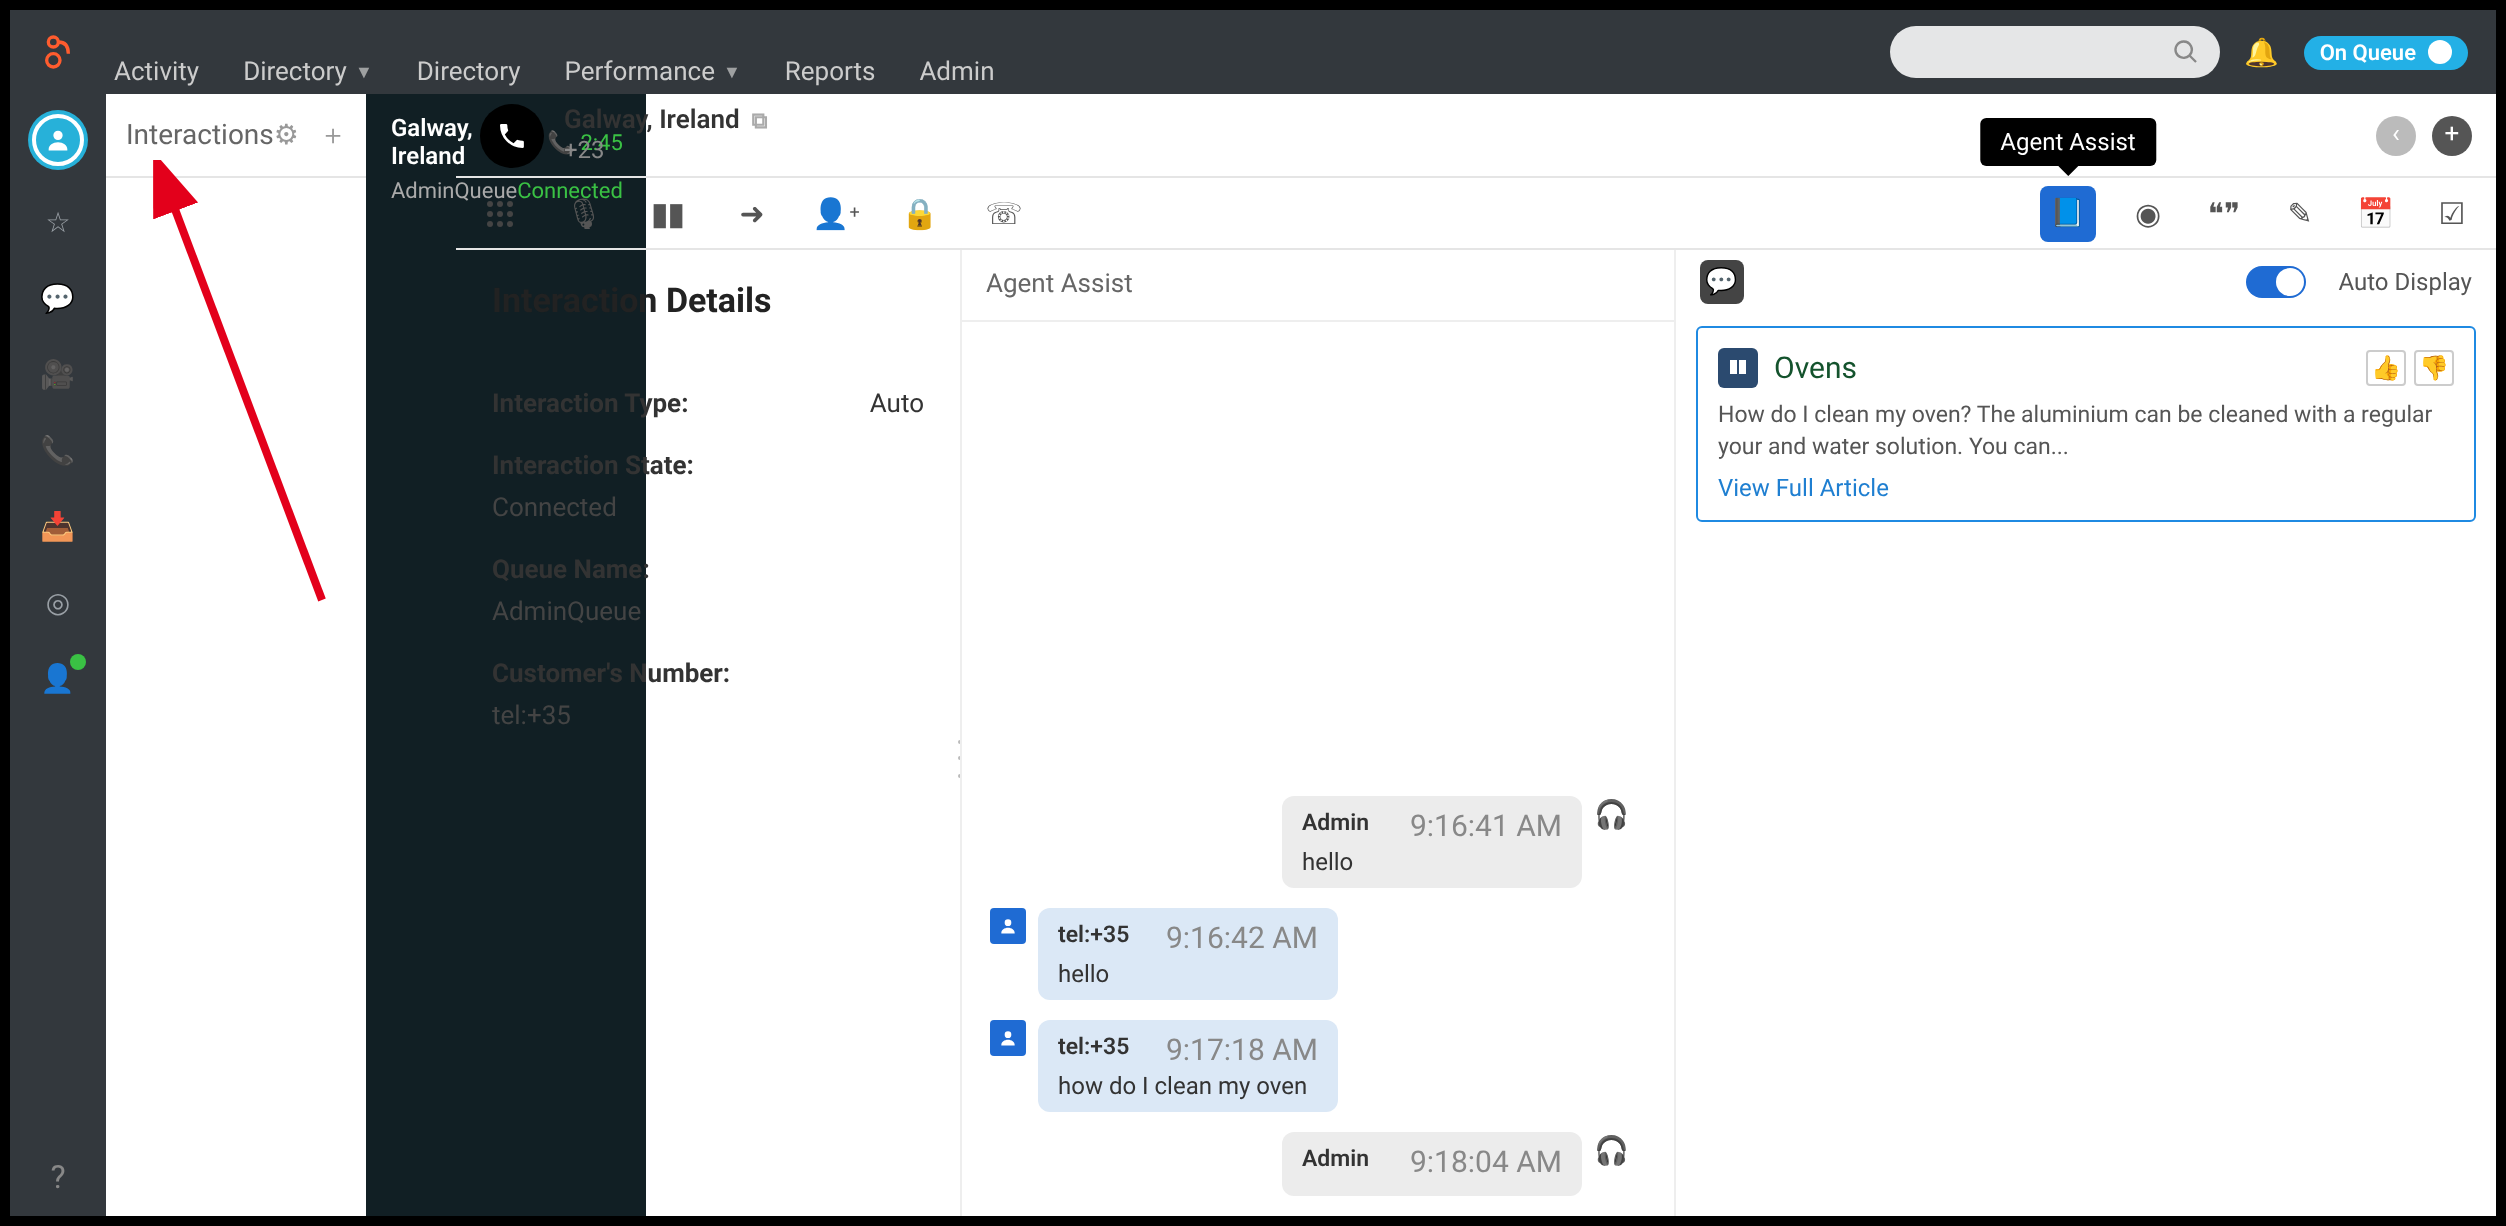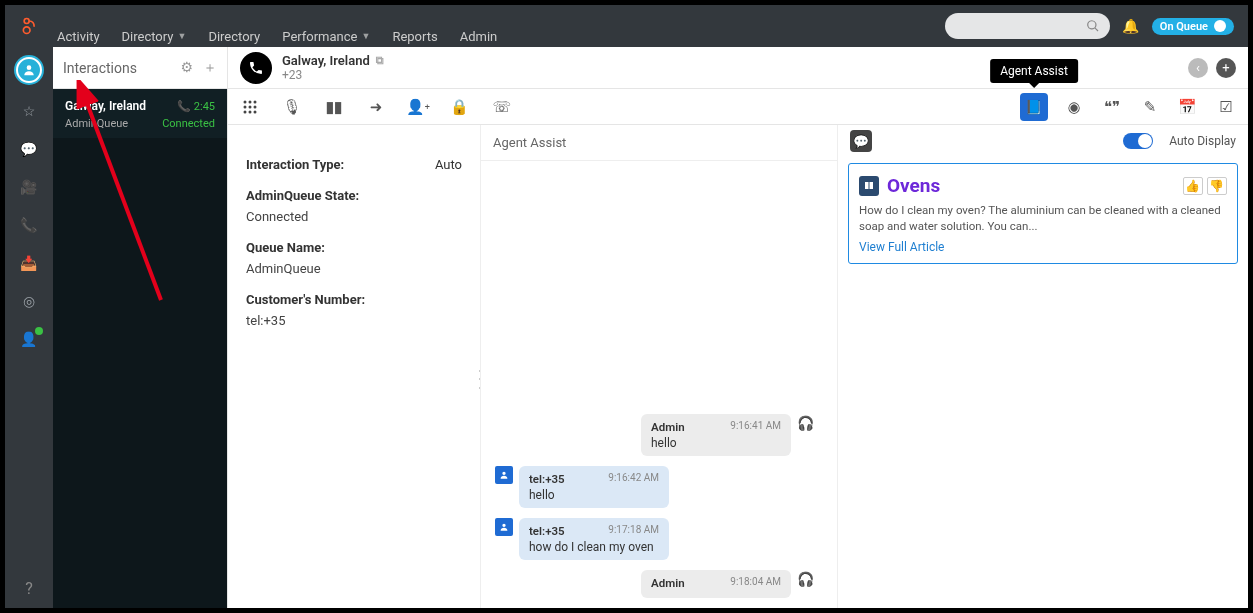--- a/index.html
+++ b/index.html
@@ -26,21 +26,21 @@
 
 .rail { width: 48px; background: #33383d; display: flex; flex-direction: column; align-items: center; padding-top: 10px; gap: 18px; position: relative; }
 .rail .ava { width: 26px; height: 26px; border-radius: 50%; background: #27b1d9; border: 2px solid #fff; box-shadow: 0 0 0 2px #27b1d9; display:flex;align-items:center;justify-content:center; }
 .rail .ava svg{width:14px;height:14px;fill:#fff;}
 .rail .icn { color: #9aa0a6; font-size: 14px; width: 20px; height: 20px; display: flex; align-items: center; justify-content: center; cursor: pointer; }
 .rail .active { position: relative; }
 .rail .active::after { content:''; position:absolute; right:-4px; top:-2px; width:8px; height:8px; background:#3ac144; border-radius:50%; }
 .rail .help { margin-top: auto; margin-bottom: 10px; color:#888; font-size:16px; }
 
 
-.intcol { width: 175px; display: flex; flex-direction: column; background: #fff; border-right: 1px solid #e5e5e5; }
+.intcol { width: 175px; display: flex; flex-direction: row; background: #fff; border-right: 1px solid #e5e5e5; }
 .intcol-head { height: 42px; display: flex; align-items: center; padding: 0 10px; border-bottom: 1px solid #e5e5e5; color: #666; font-size: 14px; }
 .intcol-head .tools { margin-left: auto; display:flex; gap:10px; color:#999; }
 .intcard { background: #111f24; color: #fff; padding: 10px 12px 8px; font-size: 12px; }
 .intcard .row1 { display: flex; justify-content: space-between; align-items: center; }
 .intcard .title { font-weight: 600; font-size: 12px; }
 .intcard .time { color: #3ac144; font-size: 11px; display:flex; align-items:center; gap:3px; }
 .intcard .row2 { display: flex; justify-content: space-between; margin-top: 4px; font-size: 11px; }
 .intcard .queue { color: #aaa; }
 .intcard .conn { color: #3ac144; }
 .intcol-rest { flex:1; background:#0d171b; }
@@ -80,35 +80,35 @@
 .chatbody { flex:1; overflow:auto; padding:10px 22px 10px 14px; display:flex; flex-direction:column; gap:10px; justify-content:flex-end; }
 .msg { display:flex; gap:6px; max-width:280px; }
 .msg.right { align-self:flex-end; flex-direction:row-reverse; }
 .msg .mava { width:18px; height:18px; display:flex;align-items:center;justify-content:center; font-size:14px; color:#555; }
 .msg.left .mava { background:#1f6bd3; border-radius:2px; }
 .msg.left .mava svg{width:10px;height:10px;fill:#fff;}
 .msg .bubble { background:#dbe8f6; border-radius:6px; padding:6px 10px; font-size:12px; color:#333; min-width:150px; }
 .msg.right .bubble { background:#ececec; }
 .bubble .brow { display:flex; justify-content:space-between; gap:14px; margin-bottom:2px; }
 .bubble .bname { font-weight:600; font-size:11.5px; color:#333; }
-.bubble .btime { font-size:10px; color:#888; }
+.bubble .btime { font-size:15px; color:#888; }
 .bubble .btxt { font-size:12px; }
 
 .assistcol { width:410px; display:flex; flex-direction:column; }
 .assisttop { height:32px; display:flex; align-items:center; justify-content:space-between; padding:0 12px; font-size:12px; color:#333; }
 .assisttop .chip { width:22px;height:22px; background:#444; border-radius:4px; display:flex;align-items:center;justify-content:center; color:#fff; font-size:13px; }
 .toggle { display:flex; align-items:center; gap:16px; font-size:12px; color:#555; }
 .switch { width:30px; height:16px; background:#1f6bd3; border-radius:8px; position:relative; }
 .switch .kn { position:absolute; right:1px; top:1px; width:14px; height:14px; background:#fff; border-radius:50%; }
 
 .kbcard { margin:6px 10px; border:1.5px solid #1f8ae2; border-radius:3px; padding:10px 10px 8px; position:relative; }
 .kbhead { display:flex; align-items:center; gap:8px; }
 .kbicon { width:20px; height:20px; background:#2b4a6f; border-radius:3px; display:flex;align-items:center;justify-content:center; }
 .kbicon svg{width:12px;height:12px;fill:#fff;}
-.kbtitle { font-weight:700; font-size:19px; color:#6d28d9; }
+.kbtitle { font-weight:400; font-size:15px; color:#14532d; }
 .kbthumbs { margin-left:auto; display:flex; gap:4px; }
 .thb { width:20px;height:18px; border:1px solid #ccc; border-radius:2px; display:flex;align-items:center;justify-content:center; font-size:12px; cursor:pointer; }
 .thb.up{color:#1f6bd3;} .thb.dn{color:#555;}
 .kbtxt { font-size:11.5px; color:#555; margin-top:6px; line-height:1.35; }
 .kblink { font-size:12px; color:#1f7fd1; margin-top:6px; cursor:pointer; display:inline-block; }
 
 
 .arrow { position:absolute; pointer-events:none; }
 </style>
 </head>
@@ -253,25 +253,26 @@
           <div class="tbtn">❝❞</div>
           <div class="tbtn">✎</div>
           <div class="tbtn">📅</div>
           <div class="tbtn">☑</div>
         </div>
       </div>
 
       <div class="bodysplit">
 
         <div class="details">
+          <h2>Interaction Details</h2>
           <div class="drow">
             <div class="dlabel">Interaction Type:</div>
             <div class="dlabel" style="font-weight:400">Auto</div>
           </div>
-          <div class="dlabel">AdminQueue State:</div>
+          <div class="dlabel">Interaction State:</div>
           <div class="dvalue">Connected</div>
           <div class="dlabel">Queue Name:</div>
           <div class="dvalue">AdminQueue</div>
           <div class="dlabel">Customer's Number:</div>
           <div class="dvalue">tel:+35</div>
           <div class="draghandle">
               <span></span>
               <span></span>
               <span></span>
             </div>
@@ -346,21 +347,21 @@
                   <svg viewBox="0 0 24 24">
                     <path d="M4 4h7v14H4zM13 4h7v14h-7z"></path>
                   </svg>
                 </div>
               <div class="kbtitle">Ovens</div>
               <div class="kbthumbs">
                 <div class="thb up">👍</div>
                 <div class="thb dn">👎</div>
               </div>
             </div>
-            <div class="kbtxt">How do I clean my oven? The aluminium can be cleaned with a cleaned soap and water solution. You can...</div>
+            <div class="kbtxt">How do I clean my oven? The aluminium can be cleaned with a regular your and water solution. You can...</div>
             <div class="kblink">View Full Article</div>
           </div>
 
           <svg class="arrow" style="left:56px; top:75px;" width="120" height="240">
             <defs>
                 <marker id="ah" markerWidth="10" markerHeight="10" refX="2" refY="3" orient="auto">
                   <path d="M0,0 L0,6 L8,3 z" fill="#e3001b"></path>
                 </marker>
               </defs>
             <line x1="100" y1="220" x2="24" y2="18" stroke="#e3001b" stroke-width="4" marker-end="url(#ah)"></line>

